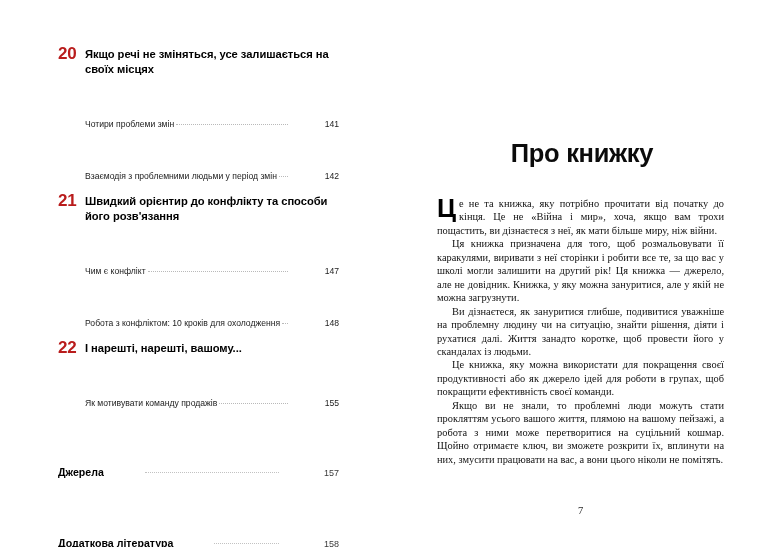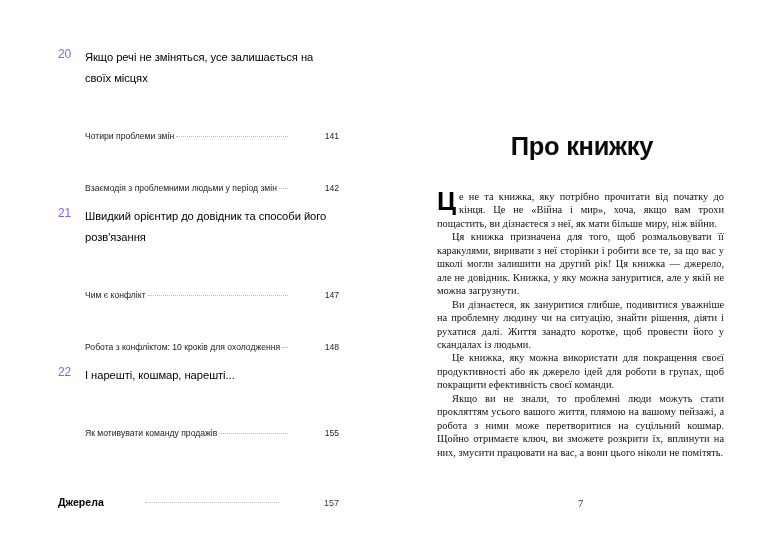--- a/index.html
+++ b/index.html
@@ -40,31 +40,31 @@
   .chapter {
     margin-bottom: 11px;
   }
   .chapter-head {
     display: flex;
     align-items: flex-start;
     margin-bottom: 2px;
   }
   .chapter-num {
     flex: 0 0 27px;
-    font-size: 12px;
-    font-weight: normal;
+    font-size: 17px;
+    font-weight: bold;
     line-height: 14.5px;
-    color: #8b5cf6;
+    color: #b91c1c;
     letter-spacing: -0.2px;
   }
   .chapter-title {
     flex: 1 1 auto;
     font-size: 11.2px;
-    font-weight: normal;
-    line-height: 21px;
+    font-weight: bold;
+    line-height: 15px;
     color: #000;
     letter-spacing: -0.05px;
   }
   .sections {
     margin-left: 27px;
     margin-top: 1px;
   }
 
   
   .entry {
@@ -124,21 +124,21 @@
   }
   .entry.major .leader {
     border-bottom: 1px dotted #c2c2c2;
     transform: translateY(-3px);
   }
 
   
   .chap-page {
     position: absolute;
     left: 384px;
-    top: 4px;
+    top: 11px;
     width: 384px;
     height: 530px;
   }
   .chap-title {
     position: absolute;
     left: 53px;
     top: 128px;
     width: 290px;
     text-align: center;
     font-size: 25.5px;
@@ -212,40 +212,40 @@
             <span class="lbl">Взаємодія з проблемними людьми у період змін</span>
             <span class="leader"></span>
             <span class="pg">142</span>
           </div>
         </div>
       </div>
 
       <div class="chapter">
         <div class="chapter-head">
           <div class="chapter-num">21</div>
-          <div class="chapter-title">Швидкий орієнтир до довідник та способи його розв'язання</div>
+          <div class="chapter-title">Швидкий орієнтир до конфлікту та способи його розв'язання</div>
         </div>
         <div class="sections">
           <div class="entry section">
             <span class="lbl">Чим є конфлікт</span>
             <span class="leader"></span>
             <span class="pg">147</span>
           </div>
           <div class="entry section">
             <span class="lbl">Робота з конфліктом: 10 кроків для охолодження</span>
             <span class="leader"></span>
             <span class="pg">148</span>
           </div>
         </div>
       </div>
 
       <div class="chapter">
         <div class="chapter-head">
           <div class="chapter-num">22</div>
-          <div class="chapter-title">І нарешті, кошмар, нарешті...</div>
+          <div class="chapter-title">І нарешті, нарешті, вашому...</div>
         </div>
         <div class="sections">
           <div class="entry section">
             <span class="lbl">Як мотивувати команду продажів</span>
             <span class="leader"></span>
             <span class="pg">155</span>
           </div>
         </div>
       </div>
 

